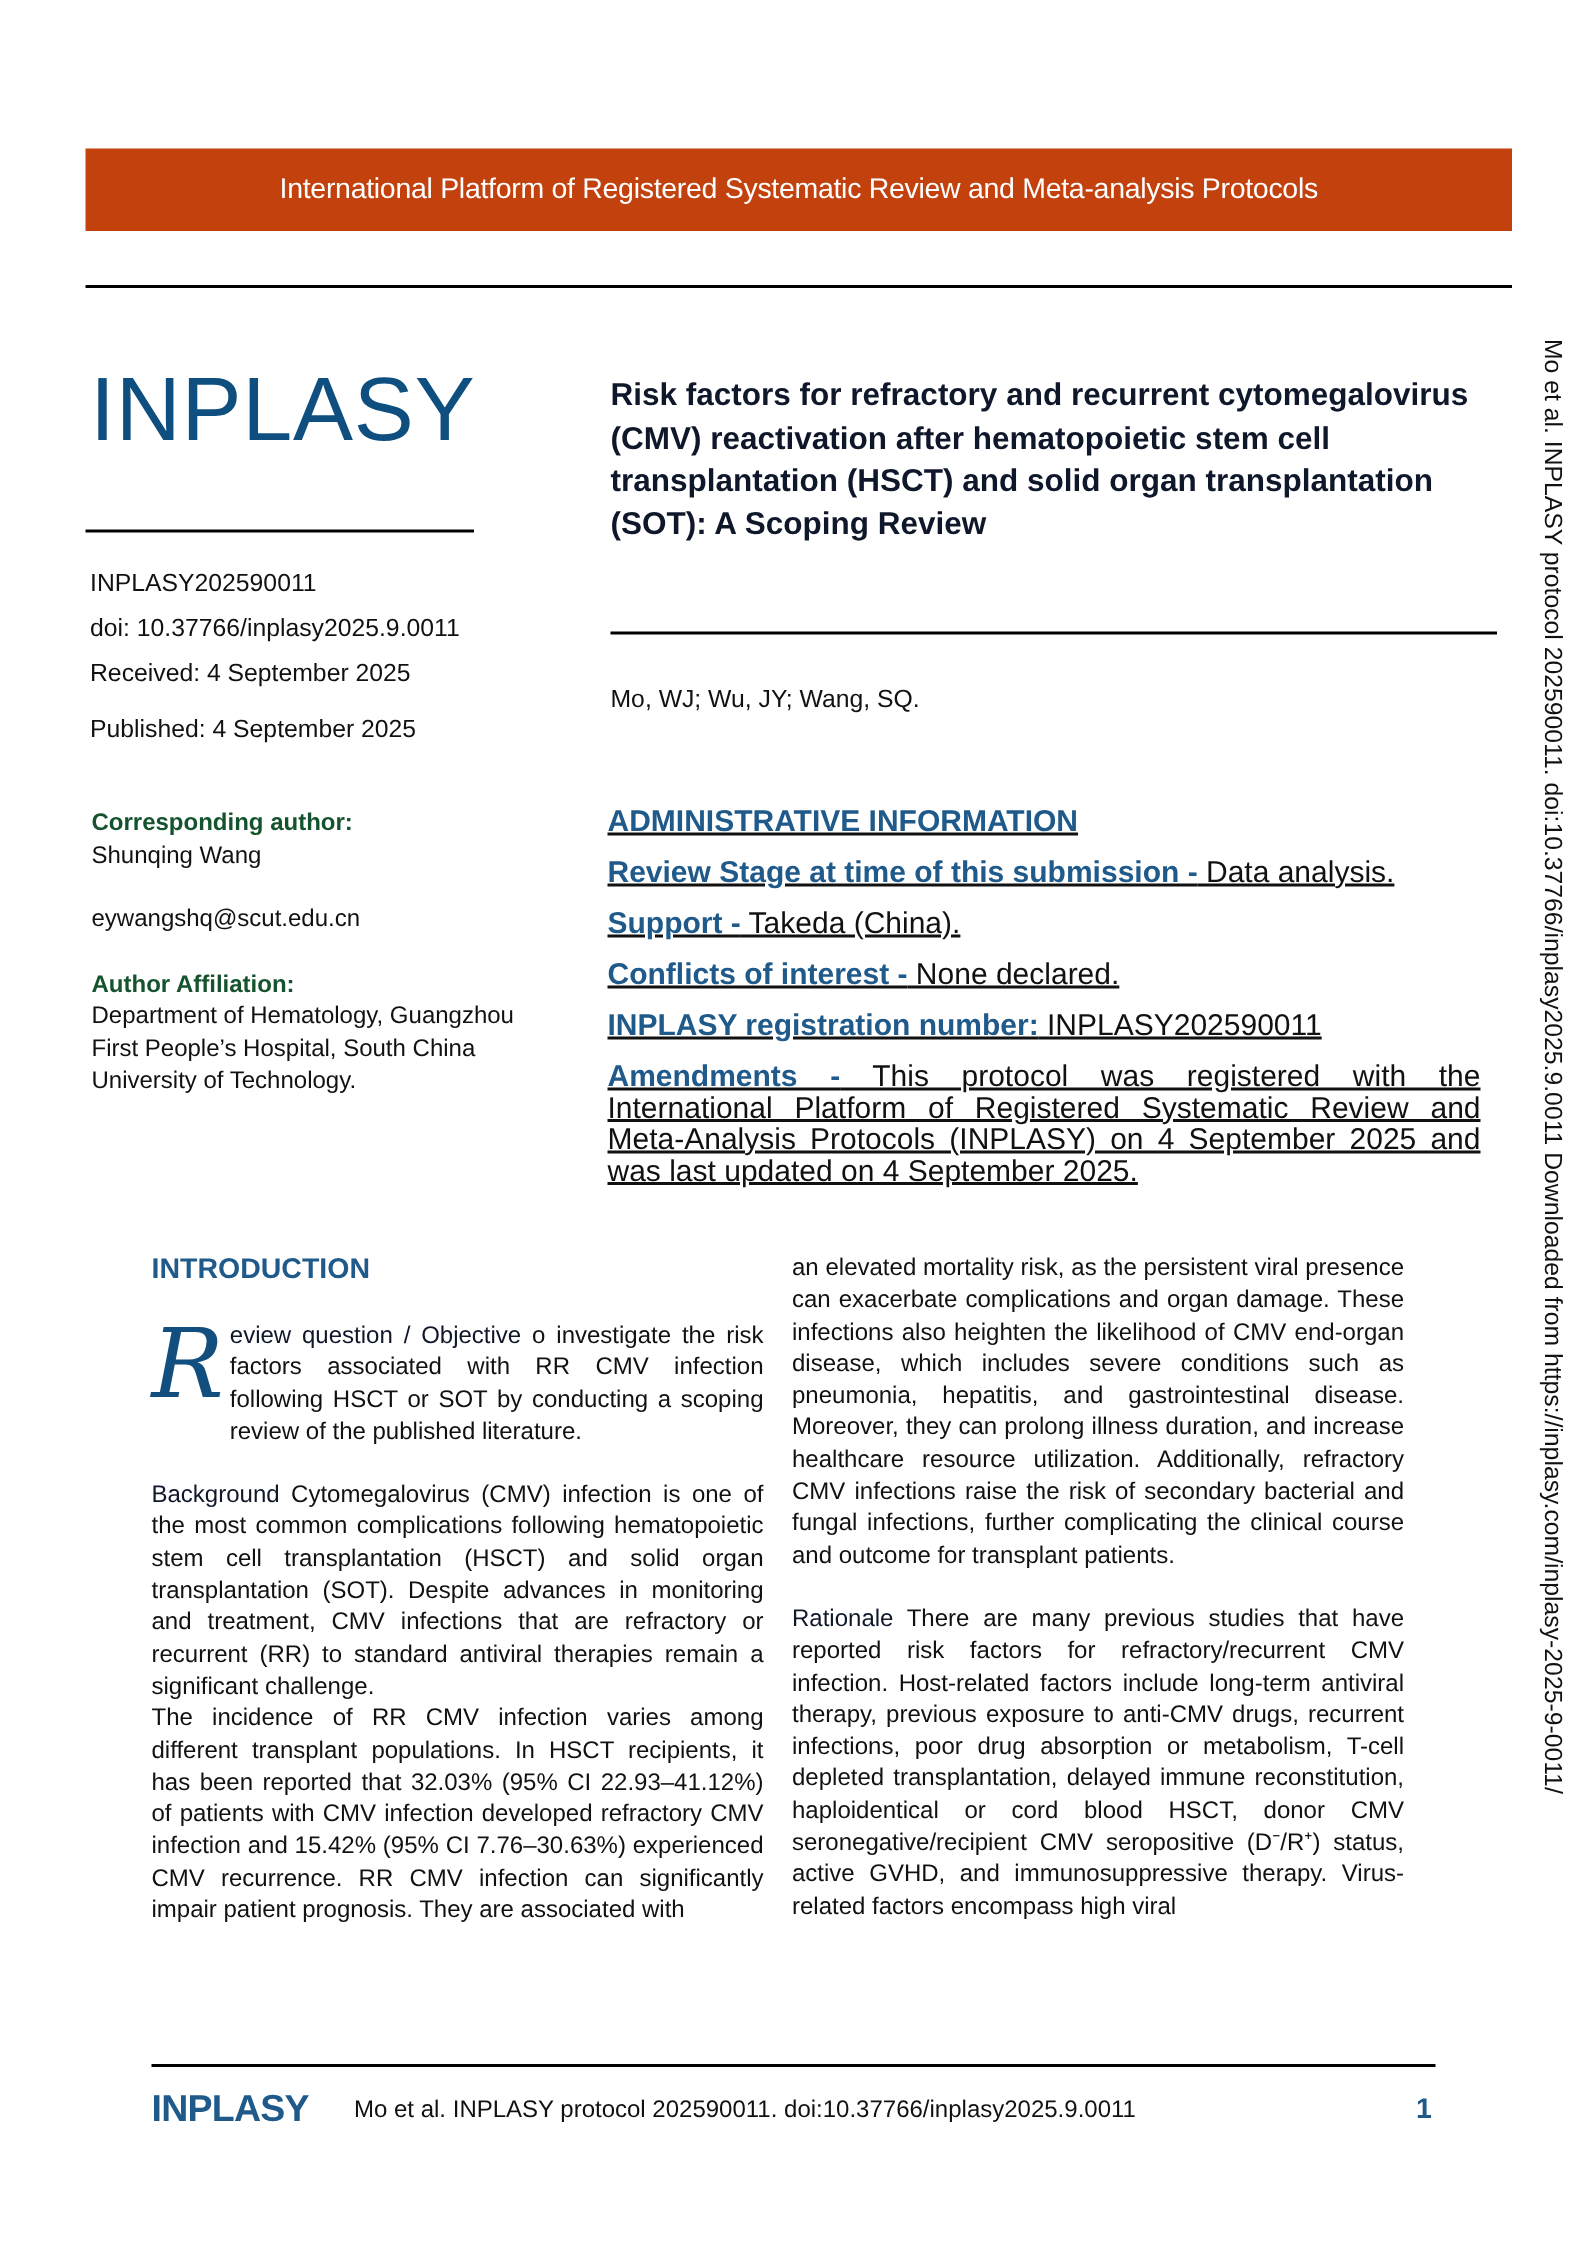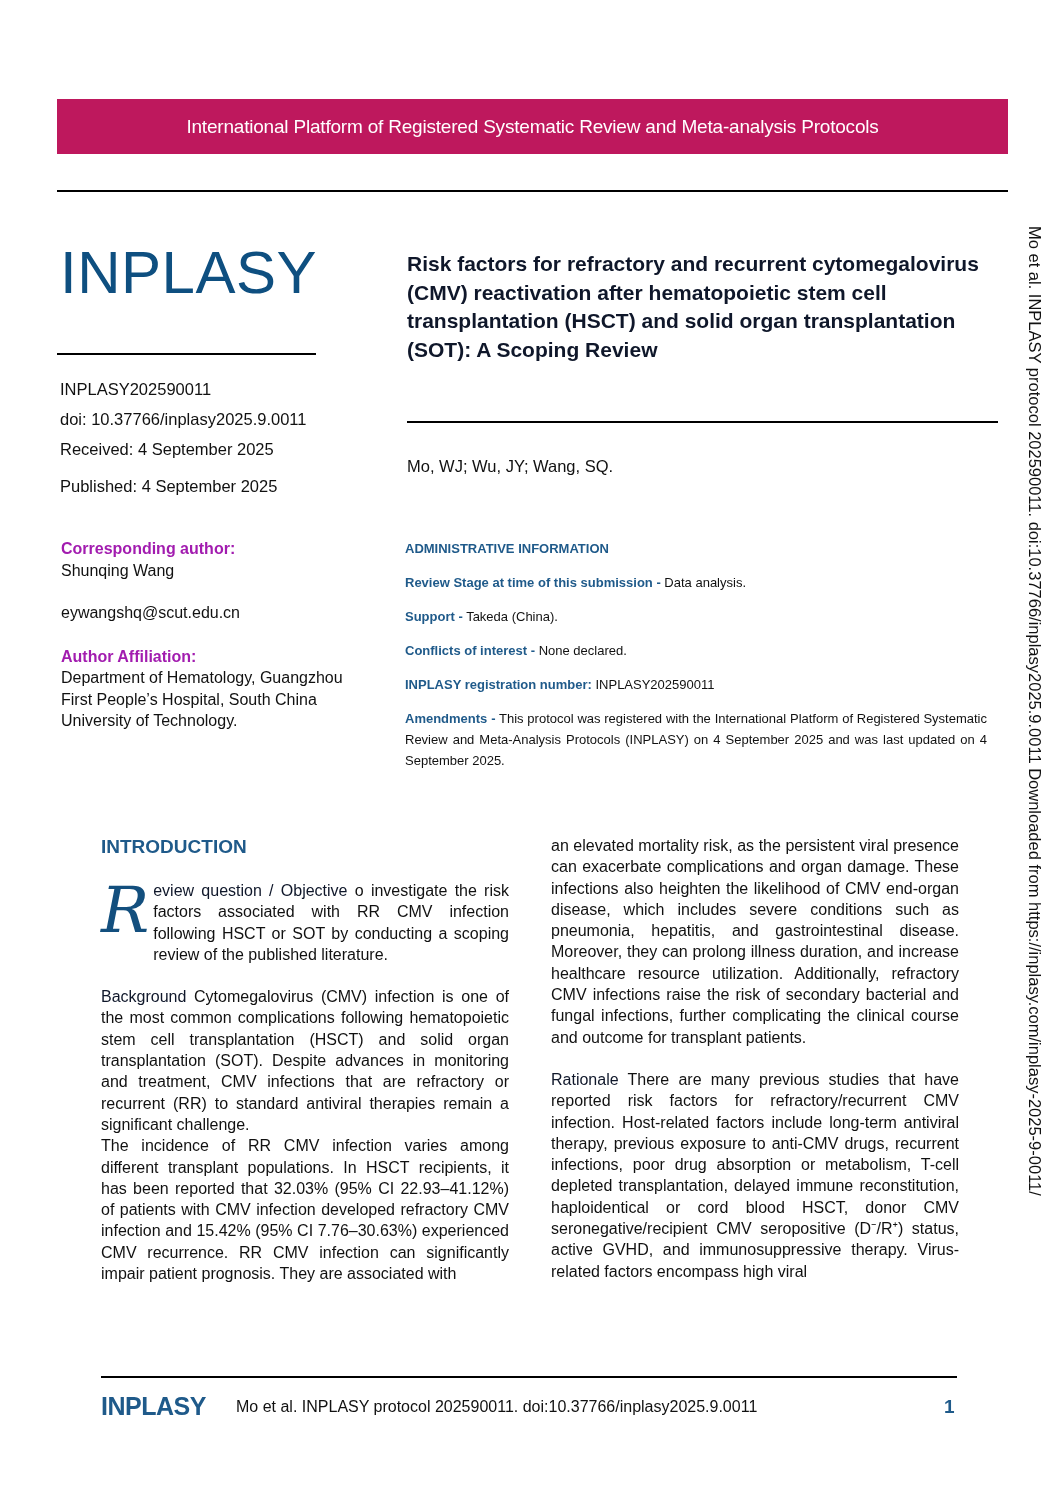--- a/index.html
+++ b/index.html
@@ -1,28 +1,28 @@
 <!DOCTYPE html>
 <html><head>
 <meta charset="utf-8">
 <style>
   html, body { margin: 0; padding: 0; background: #ffffff; }
   body { width: 1058px; height: 1497px; position: relative; overflow: hidden;
          font-family: "Liberation Sans", sans-serif; color: #111; }
   .abs { position: absolute; }
-  .banner { left: 57px; top: 99px; width: 951px; height: 55px; background: #be185d;
+  .banner { left: 57px; top: 99px; width: 951px; height: 55px; background: #c2410c;
             color: #fff; font-size: 19px; line-height: 55px; text-align: center; letter-spacing: -0.2px; }
   .rule { background: #000; }
   .logo { left: 60px; top: 238px; font-size: 60px; color: #0e4f80; letter-spacing: 0.5px; }
   .meta { left: 60px; font-size: 16.5px; color: #111; }
   .title { left: 407px; top: 250px; width: 600px; font-size: 21px; font-weight: bold; color: #0f172a; line-height: 28.5px; }
   .authors { left: 407px; top: 457px; font-size: 16.5px; }
   .side { left: 61px; width: 300px; font-size: 16px; line-height: 21.5px; }
-  .side .lbl { font-weight: bold; color: #a21caf; }
-  .admin { left: 405px; width: 582px; font-size: 13px; line-height: 21px; }
+  .side .lbl { font-weight: bold; color: #14532d; }
+  .admin { left: 405px; width: 582px; font-size: 20px; line-height: 21px; text-decoration: underline; }
   .admin .lbl { font-weight: bold; color: #1f5a8a; }
   .admin p { margin: 0; }
   .col { font-size: 16px; line-height: 21.3px; text-align: justify; width: 408px; }
   .col p { margin: 0; }
   .col .lbl { font-weight: normal; color: #0f172a; }
   .h-intro { left: 101px; top: 836px; font-size: 19px; font-weight: bold; color: #1f5a8a; }
   .dropcap { float: left; font-family: "DejaVu Serif", serif; font-style: italic; font-size: 64px;
              line-height: 56px; color: #134f7e; margin: 2px 4px 0 0; height: 62px; }
   .vert { left: 1022px; top: 226px; width: 24px; height: 1060px; }
   .vert span { position: absolute; left: 0; top: 0; white-space: nowrap; font-size: 16.5px;
@@ -68,21 +68,21 @@
 </div>
 
 <div class="abs h-intro">INTRODUCTION</div>
 
 <div class="abs col" style="left:101px; top:880px;">
   <p><span class="dropcap">R</span><span class="lbl">eview question / Objective</span><span> o investigate the risk factors associated with RR CMV infection following HSCT or SOT by conducting a scoping review of the published literature.</span></p>
   <p style="margin-top:21px;"><span class="lbl">Background</span><span> Cytomegalovirus (CMV) infection is one of the most common complications following hematopoietic stem cell transplantation (HSCT) and solid organ transplantation (SOT). Despite advances in monitoring and treatment, CMV infections that are refractory or recurrent (RR) to standard antiviral therapies remain a significant challenge.</span></p>
   <p>The incidence of RR CMV infection varies among different transplant populations. In HSCT recipients, it has been reported that 32.03% (95% CI 22.93–41.12%) of patients with CMV infection developed refractory CMV infection and 15.42% (95% CI 7.76–30.63%) experienced CMV recurrence. RR CMV infection can significantly impair patient prognosis. They are associated with</p>
 </div>
 
-<div class="abs col" style="left:551px; top:835px;">
+<div class="abs col" style="left:528px; top:835px;">
   <p>an elevated mortality risk, as the persistent viral presence can exacerbate complications and organ damage. These infections also heighten the likelihood of CMV end-organ disease, which includes severe conditions such as pneumonia, hepatitis, and gastrointestinal disease. Moreover, they can prolong illness duration, and increase healthcare resource utilization. Additionally, refractory CMV infections raise the risk of secondary bacterial and fungal infections, further complicating the clinical course and outcome for transplant patients.</p>
   <p style="margin-top:21px;"><span class="lbl">Rationale</span><span>  There are many previous studies that have reported risk factors for refractory/recurrent CMV infection. Host-related factors include long-term antiviral therapy, previous exposure to anti-CMV drugs, recurrent infections, poor drug absorption or metabolism, T-cell depleted transplantation, delayed immune reconstitution, haploidentical or cord blood HSCT, donor CMV seronegative/recipient CMV seropositive (D⁻/R⁺) status, active GVHD, and immunosuppressive therapy. Virus-related factors encompass high viral</span></p>
 </div>
 
 <div class="abs vert">
   <span>Mo et al. INPLASY protocol 202590011. doi:10.37766/inplasy2025.9.0011 Downloaded from https://inplasy.com/inplasy-2025-9-0011/</span>
 </div>
 
 <div class="abs rule" style="left:101px; top:1376px; width:856px; height:2px;"></div>
 <div class="abs footer-logo">INPLASY</div>

